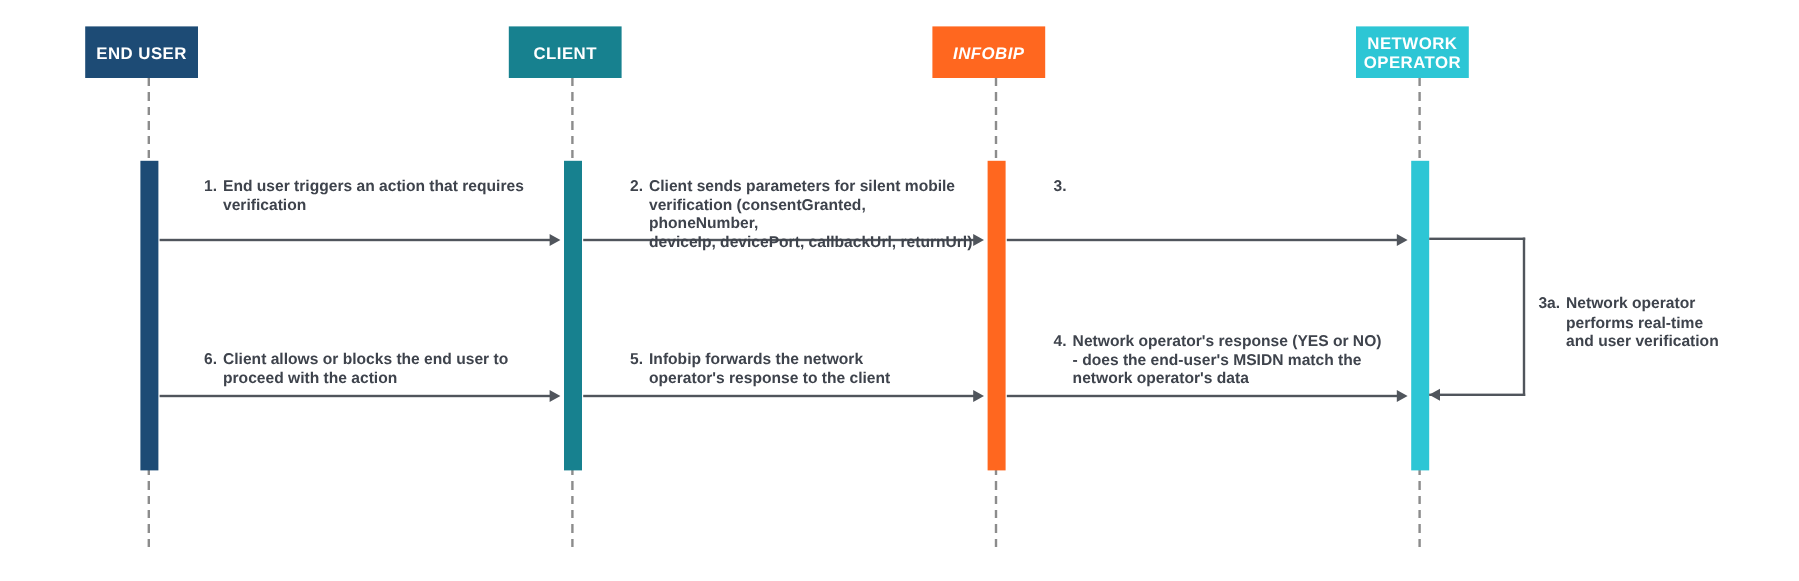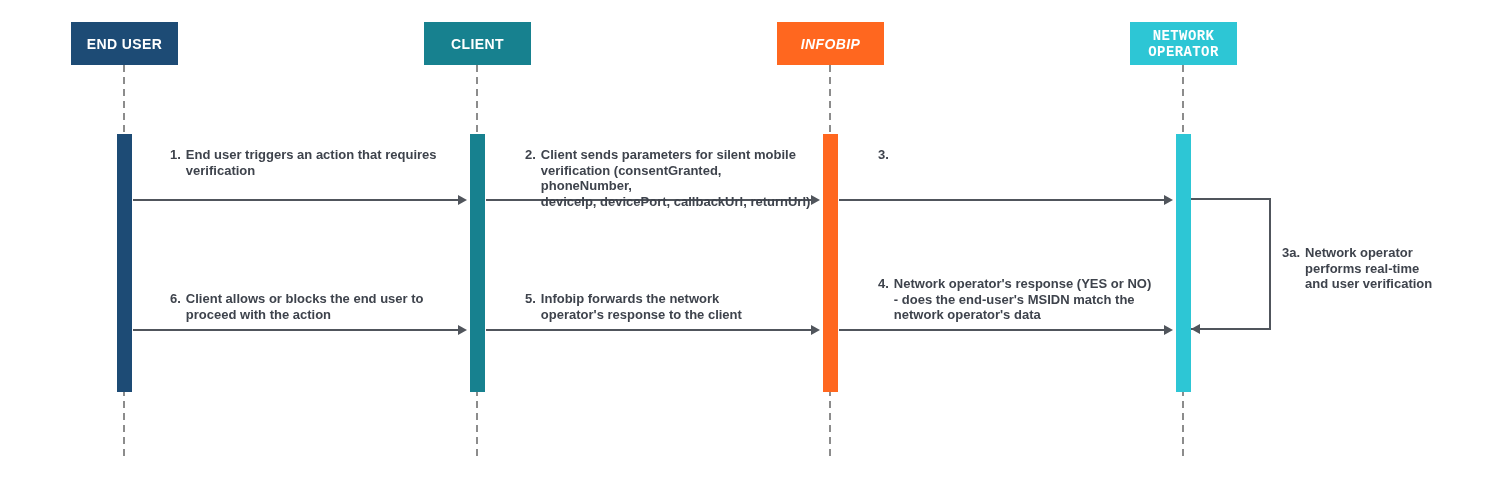--- a/index.html
+++ b/index.html
@@ -4,21 +4,21 @@
 <style>
   html,body{margin:0;padding:0;background:#ffffff;}
   .canvas{
     position:relative;
     width:1499px;height:484px;
     background:#ffffff;
     font-family:"Liberation Sans", sans-serif;
     overflow:hidden;
   }
   .actor-box{
-    position:absolute;top:22px;width:107px;height:43px;
+    position:absolute;top:22px;width:94px;height:43px;
     display:flex;align-items:center;justify-content:center;
     color:#ffffff;font-size:14px;font-weight:700;letter-spacing:.4px;
     text-align:center;line-height:16px;white-space:pre-line;
   }
   .c-enduser{background:#1d4b75;}
   .c-client{background:#17818f;}
   .c-infobip{background:#ff671f;}
   .c-network{background:#2dc6d5;}
   .lifeline{
     position:absolute;top:65px;width:2px;height:395px;
@@ -60,21 +60,21 @@
 
   <div class="actor-box c-enduser" style="left:71px;">
     <span>END USER</span>
   </div>
   <div class="actor-box c-client" style="left:424px;text-align:right;">
     <span>CLIENT</span>
   </div>
   <div class="actor-box c-infobip" style="left:777px;font-style:italic;">
     <span>INFOBIP</span>
   </div>
-  <div class="actor-box c-network" style="left:1130px;font-family:Liberation Mono, monospace;">
+  <div class="actor-box c-network" style="left:1130px;">
     <span>NETWORK
 OPERATOR</span>
   </div>
 
   <div class="activation c-enduser" style="left:117px;"></div>
   <div class="activation c-client" style="left:470px;"></div>
   <div class="activation c-infobip" style="left:823px;"></div>
   <div class="activation c-network" style="left:1176px;"></div>
 
   <div class="arrow" style="left:133px;top:194px;width:334px;">

